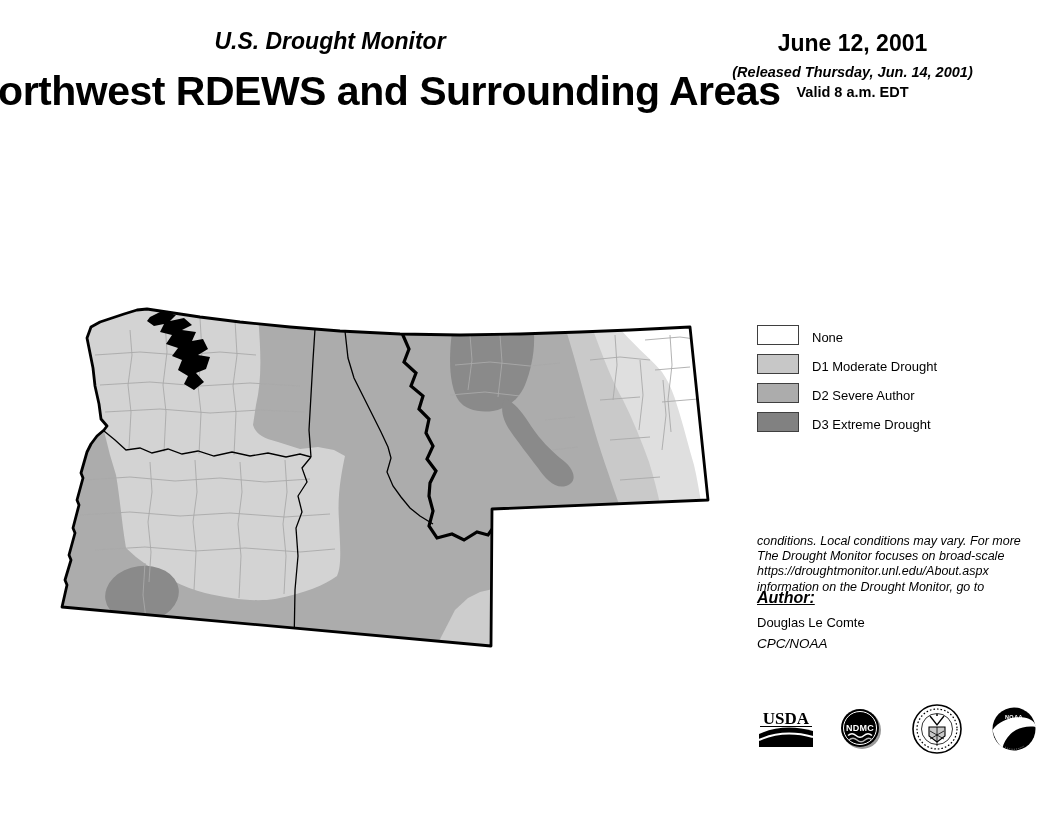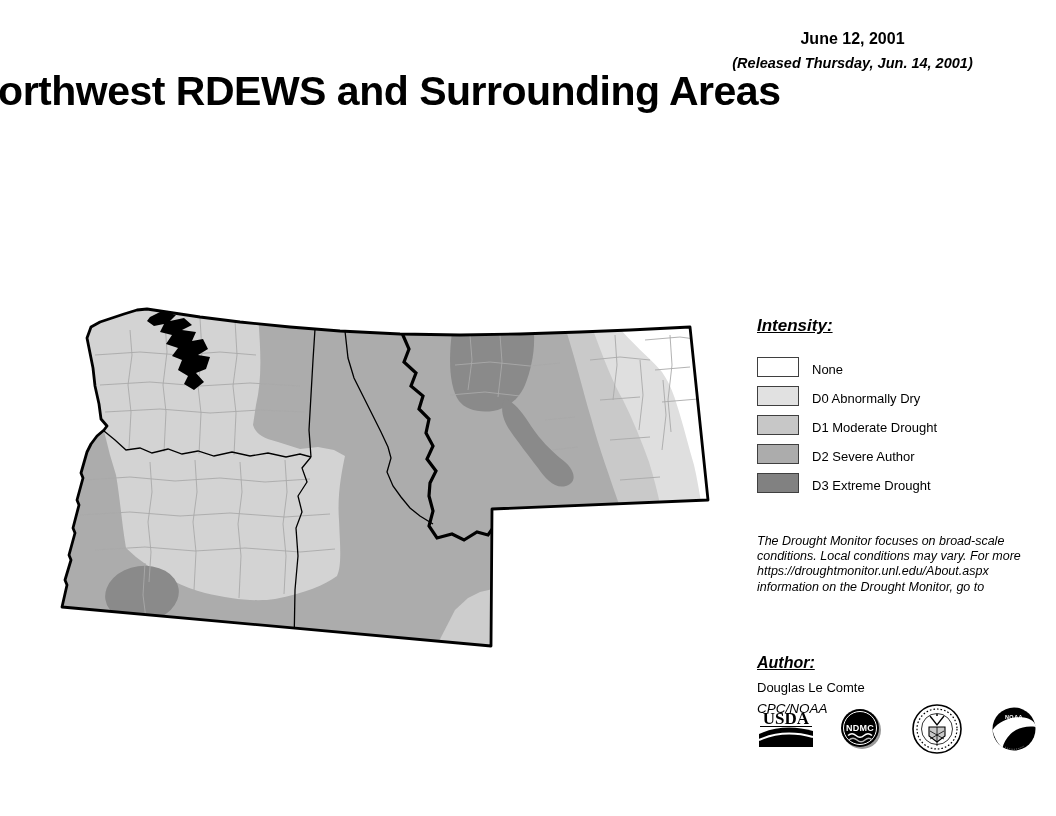--- a/index.html
+++ b/index.html
@@ -12,21 +12,21 @@
     position:absolute; left:150px; top:28px; width:360px; text-align:center;
     font-size:23px; font-weight:bold; font-style:italic; letter-spacing:0;
   }
   .big-title{
     position:absolute; left:-31px; top:68px; white-space:nowrap;
     font-size:41px; font-weight:bold; letter-spacing:-0.5px; z-index:3;
   }
   .date-block{
     position:absolute; left:695px; top:30px; width:315px; text-align:center; z-index:2;
   }
-  .date-main{font-size:16px; font-weight:bold;}
+  .date-main{font-size:23px; font-weight:bold;}
   .date-released{font-size:14.5px; font-weight:bold; font-style:italic; margin-top:7px;}
   .date-valid{font-size:14.5px; font-weight:bold; margin-top:4px;}
   
   .map-svg{position:absolute; left:50px; top:288px;}
   
   .legend{position:absolute; left:757px; top:316px; width:290px;}
   .legend-heading{
     font-size:17px; font-weight:bold; font-style:italic; text-decoration:underline;
     margin-bottom:12px;
   }
@@ -34,45 +34,47 @@
   .swatch{
     width:42px; height:20px; border:1.5px solid #3f3f3f; box-sizing:border-box;
     flex:0 0 auto;
   }
   .legend-label{font-size:13px; margin-left:13px;}
   
   .disclaimer{
     position:absolute; left:757px; top:534px; width:300px;
     font-size:12.5px; font-style:italic; line-height:15.2px;
   }
-  .author-block{position:absolute; left:757px; top:654px; width:290px;}
+  .author-block{position:absolute; left:757px; top:589px; width:290px;}
   .author-heading{
     font-size:16px; font-weight:bold; font-style:italic; text-decoration:underline;
   }
   .author-name{font-size:13px; margin-top:8px;}
   .author-org{font-size:13.5px; margin-top:6px;font-style:italic;}
   
   .logo-row{
     position:absolute; left:757px; top:703px; width:280px;
     display:flex; align-items:center; justify-content:space-between;
   }
   .site-url{
     position:absolute; left:757px; top:765px; width:280px; text-align:center;
     font-size:22px; font-weight:bold;
   }
 </style>
 </head>
 <body>
 
 <div class="page">
 
+  <div class="kicker">U.S. Drought Monitor</div>
   <div class="big-title">Northwest RDEWS and Surrounding Areas</div>
   <div class="date-block">
     <div class="date-main">June 12, 2001</div>
     <div class="date-released">(Released Thursday, Jun. 14, 2001)</div>
+    <div class="date-valid">Valid 8 a.m. EDT</div>
   </div>
 
   <svg class="map-svg" width="670" height="372" viewBox="50 288 670 372" xmlns="http://www.w3.org/2000/svg">
     <defs>
       <clipPath id="mapclip">
         <path d="M147,309 L200,317 L240,322 L290,327 L340,331 L400,334 L460,335 L520,334 L580,332 L630,330 L690,327
                  L708,500 L492,509 L491,646 L62,607
                  L67,585 L65,580 L71,560 L69,555 L75,533 L73,528 L79,505 L77,500 L83,478 L81,473 L87,452 L91,444
                  L97,436 L104,430 L107,426 L101,419 L99,404 L95,386 L93,368 L89,348 L87,338 L91,327 L100,322
                  L112,318 L124,314 L137,310 Z"></path>
@@ -152,46 +154,41 @@
     </g>
 
     <path fill="none" stroke="#000" stroke-width="2.8" stroke-linejoin="round" d="M147,309 L200,317 L240,322 L290,327 L340,331 L400,334 L460,335 L520,334 L580,332 L630,330 L690,327
              L708,500 L492,509 L491,646 L62,607
              L67,585 L65,580 L71,560 L69,555 L75,533 L73,528 L79,505 L77,500 L83,478 L81,473 L87,452 L91,444
              L97,436 L104,430 L107,426 L101,419 L99,404 L95,386 L93,368 L89,348 L87,338 L91,327 L100,322
              L112,318 L124,314 L137,310 Z"></path>
   </svg>
 
   <div class="legend">
-    <div class="legend-heading">Intensity:</div>
     <div class="legend-row">
       <span class="swatch" style="background: rgb(255, 255, 255);"></span>
       <span class="legend-label">None</span>
     </div>
     <div class="legend-row">
-      <span class="swatch" style="background: rgb(225, 225, 225);"></span>
-      <span class="legend-label">D0 Abnormally Dry</span>
-    </div>
-    <div class="legend-row">
       <span class="swatch" style="background: rgb(199, 199, 199);"></span>
       <span class="legend-label">D1 Moderate Drought</span>
     </div>
     <div class="legend-row">
       <span class="swatch" style="background: rgb(172, 172, 172);"></span>
       <span class="legend-label">D2 Severe Author</span>
     </div>
     <div class="legend-row">
       <span class="swatch" style="background: rgb(129, 129, 129);"></span>
       <span class="legend-label">D3 Extreme Drought</span>
     </div>
   </div>
 
   <div class="disclaimer">
+    <div>conditions. Local conditions may vary. For more</div>
     <div>The Drought Monitor focuses on broad-scale</div>
-    <div>conditions. Local conditions may vary. For more</div>
     <div>https://droughtmonitor.unl.edu/About.aspx</div>
     <div>information on the Drought Monitor, go to</div>
   </div>
 
   <div class="author-block">
     <div class="author-heading">Author:</div>
     <div class="author-name">Douglas Le Comte</div>
     <div class="author-org">CPC/NOAA</div>
   </div>
 

